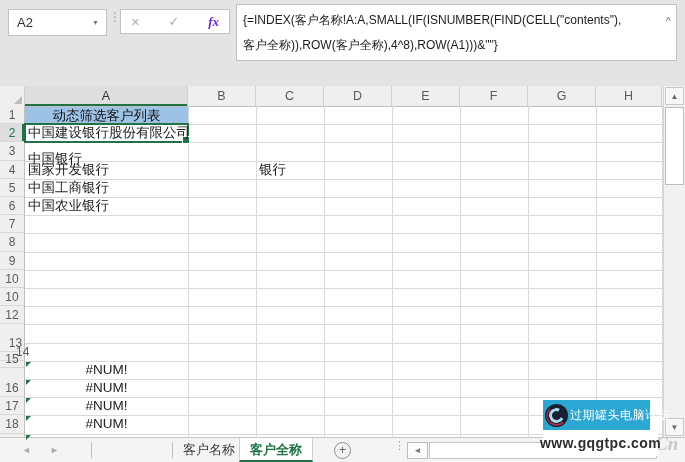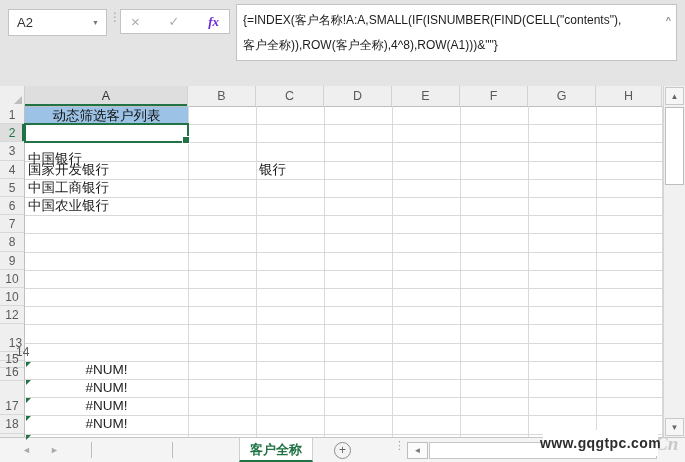--- a/index.html
+++ b/index.html
@@ -147,21 +147,21 @@
       <div class="rowh" style="top: 91px; height: 18.2px; line-height: 18.2px;">6</div>
       <div class="rowh" style="top: 109.2px; height: 18.2px; line-height: 18.2px;">7</div>
       <div class="rowh" style="top: 127.4px; height: 18.2px; line-height: 18.2px;">8</div>
       <div class="rowh" style="top: 145.6px; height: 18.2px; line-height: 18.2px;">9</div>
       <div class="rowh" style="top: 163.8px; height: 18.2px; line-height: 18.2px;">10</div>
       <div class="rowh" style="top: 182px; height: 18.2px; line-height: 18.2px;">10</div>
       <div class="rowh" style="top: 200.2px; height: 18.2px; line-height: 18.2px;">12</div>
       <div class="rowh" style="top: 228px; height: 18.2px; line-height: 18.2px; padding-left: 7px;">13</div>
       <div class="rowh" style="top: 236.6px; height: 18.2px; line-height: 18.2px; padding-left: 16px;">14</div>
       <div class="rowh" style="top: 244px; height: 18.2px; line-height: 18.2px;">15</div>
-      <div class="rowh" style="top: 257px; height: 18.2px; line-height: 18.2px;">16</div>
+      <div class="rowh" style="top: 273px; height: 18.2px; line-height: 18.2px;">16</div>
       <div class="rowh" style="top: 291.2px; height: 18.2px; line-height: 18.2px;">17</div>
       <div class="rowh" style="top: 309.4px; height: 18.2px; line-height: 18.2px;">18</div>
     </div>
   <div id="gridlines">
       <div class="abs gl-v" style="left: 188px; top: 106px; height: 331px;"></div>
       <div class="abs gl-v" style="left: 256px; top: 106px; height: 331px;"></div>
       <div class="abs gl-v" style="left: 324px; top: 106px; height: 331px;"></div>
       <div class="abs gl-v" style="left: 392px; top: 106px; height: 331px;"></div>
       <div class="abs gl-v" style="left: 460px; top: 106px; height: 331px;"></div>
       <div class="abs gl-v" style="left: 528px; top: 106px; height: 331px;"></div>
@@ -181,20 +181,21 @@
       <div class="abs gl-h" style="left: 25px; top: 324.4px; width: 638px;"></div>
       <div class="abs gl-h" style="left: 25px; top: 342.6px; width: 638px;"></div>
       <div class="abs gl-h" style="left: 25px; top: 360.8px; width: 638px;"></div>
       <div class="abs gl-h" style="left: 25px; top: 379px; width: 638px;"></div>
       <div class="abs gl-h" style="left: 25px; top: 397.2px; width: 638px;"></div>
       <div class="abs gl-h" style="left: 25px; top: 415.4px; width: 638px;"></div>
       <div class="abs gl-h" style="left: 25px; top: 433.6px; width: 638px;"></div>
     </div>
 
   <div class="cell cell-title">动态筛选客户列表</div>
+  <div class="cell cell-a2">中国建设银行股份有限公司</div>
   <div class="abs selbox">
     <span class="fillhandle"></span>
   </div>
   <div class="cell cell-a3">中国银行</div>
   <div class="cell cell-a4">国家开发银行</div>
   <div class="cell cell-c4">银行</div>
   <div class="cell cell-a6">中国农业银行</div>
   <div class="cell cell-a5">中国工商银行</div>
 
   <div class="cell numcell r15"><span class="errtri"></span><span>#NUM!</span></div>
@@ -206,23 +207,28 @@
   <div class="abs vtrack"></div>
   <div class="vbtn vup">▲</div>
   <div class="abs vthumb"></div>
   <div class="vbtn vdown">▼</div>
 
   <div class="abs tabbar">
     <span class="navarrow nav-l">◄</span>
     <span class="navarrow nav-r">►</span>
     <span class="tabsep" style="left:91px;"></span>
     <span class="tabsep" style="left:172px;"></span>
+    <div class="stab stab-2">客户名称</div>
     <div class="stab stab-active">客户全称</div>
     <span class="addsheet">+</span>
     <span class="hdots">⋮</span>
     <span class="hleftbtn">◄</span>
     <span class="htrack"></span>
   </div>
 
+  <div class="abs wm-badge">
+    <span class="wm-logo"></span>
+    <span class="wm-badge-text">过期罐头电脑论坛</span>
+  </div>
   <div class="abs wm-url">www.gqgtpc.com</div>
   <div class="abs wm-cn">Cn</div>
 
 </div>
 
 </body></html>

